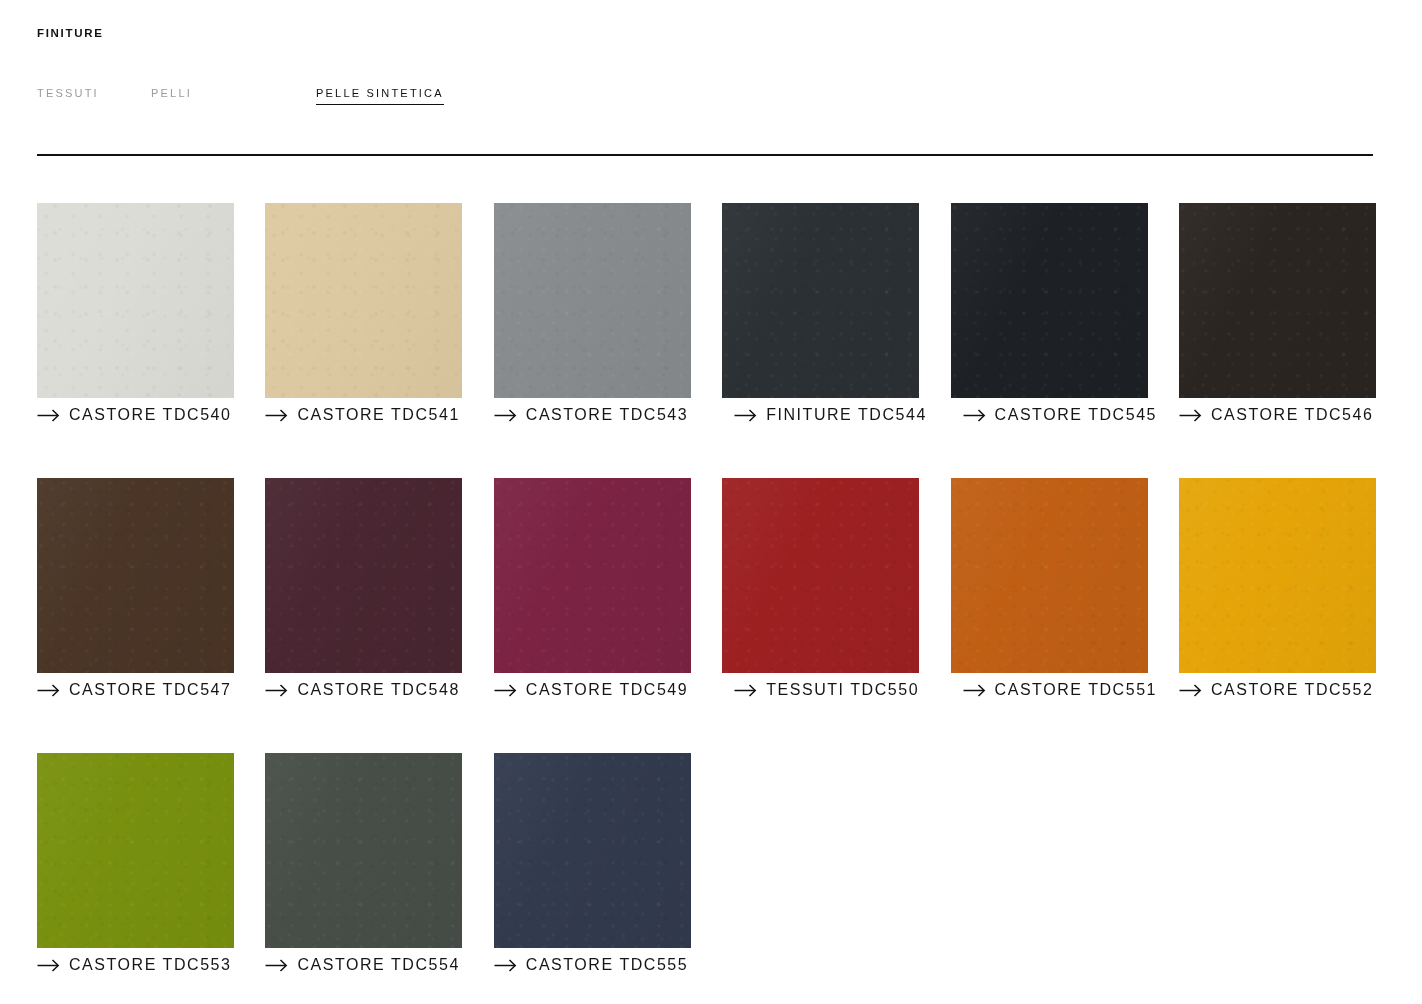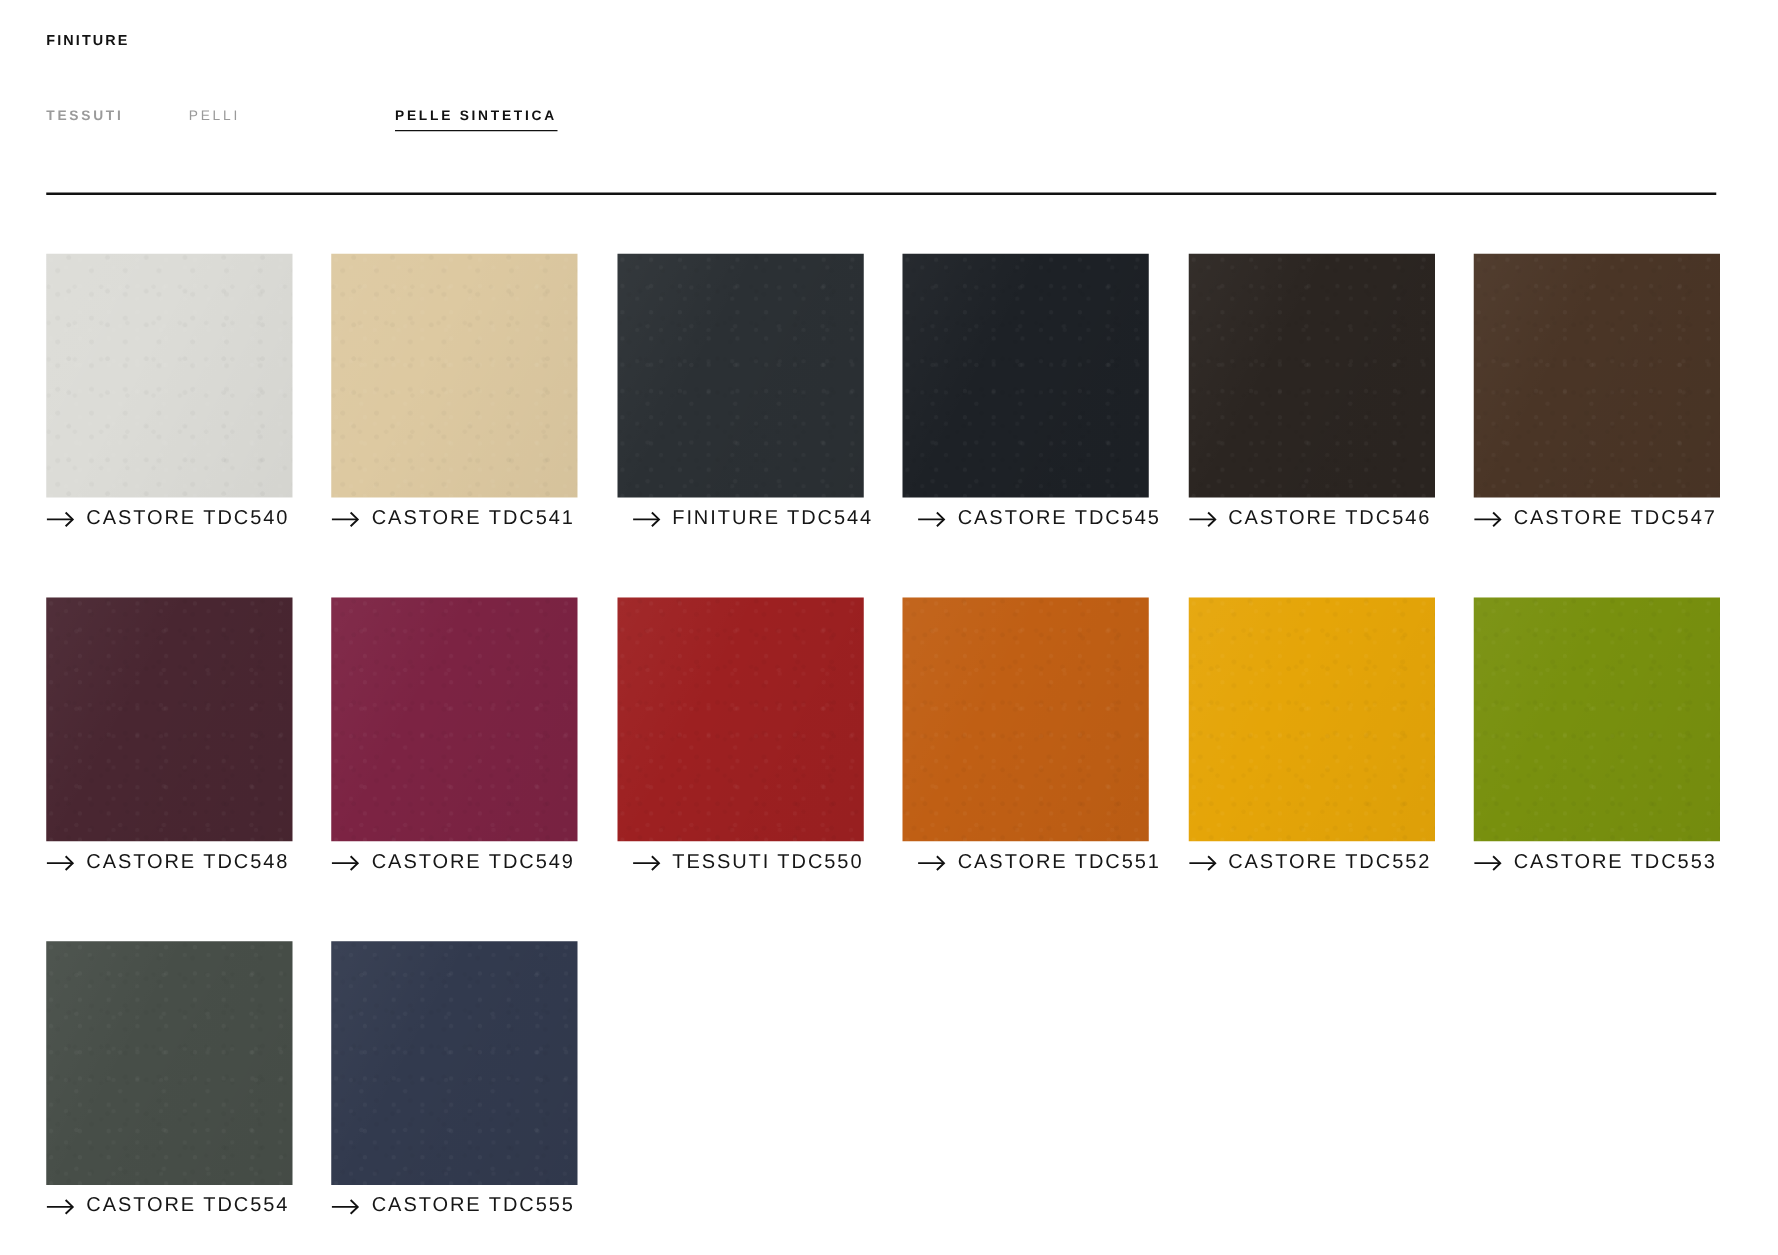--- a/index.html
+++ b/index.html
@@ -57,23 +57,22 @@
     color: #9a9a9a;
     line-height: 16px;
     white-space: nowrap;
     text-decoration: none;
     padding-bottom: 3px;
     cursor: pointer;
   }
   .tab.is-active {
     color: #111111;
     border-bottom: 1.4px solid #111111;
-    font-weight: bold;
-  }
-  .tab-0 { left: 0px; font-weight: bold; }
+  }
+  .tab-0 { left: 0px; }
   .tab-1 { left: 114px; }
   .tab-2 { left: 279px; }
 
   
   .rule {
     position: absolute;
     left: 37px;
     top: 154px;
     width: 1336px;
     height: 2px;
@@ -194,20 +193,34 @@
               <g fill="none" stroke="#111111" stroke-width="1.5">
                 <path d="M0.5 6.5 H21"></path>
                 <path d="M15.5 1 L21.2 6.5 L15.5 12"></path>
               </g>
             </svg>
           </span>
           <span class="swatch-label">CASTORE TDC541</span>
         </div>
       </div>
       <div class="cell">
+        <div class="swatch" style="background: rgb(135, 139, 141);"></div>
+        <div class="caption">
+          <span class="arrow-icon">
+            <svg width="23" height="13" viewBox="0 0 23 13">
+              <g fill="none" stroke="#111111" stroke-width="1.5">
+                <path d="M0.5 6.5 H21"></path>
+                <path d="M15.5 1 L21.2 6.5 L15.5 12"></path>
+              </g>
+            </svg>
+          </span>
+          <span class="swatch-label">CASTORE TDC543</span>
+        </div>
+      </div>
+      <div class="cell">
         <div class="swatch" style="background: rgb(43, 48, 52);"></div>
         <div class="caption indented">
           <span class="arrow-icon">
             <svg width="23" height="13" viewBox="0 0 23 13">
               <g fill="none" stroke="#111111" stroke-width="1.5">
                 <path d="M0.5 6.5 H21"></path>
                 <path d="M15.5 1 L21.2 6.5 L15.5 12"></path>
               </g>
             </svg>
           </span>

